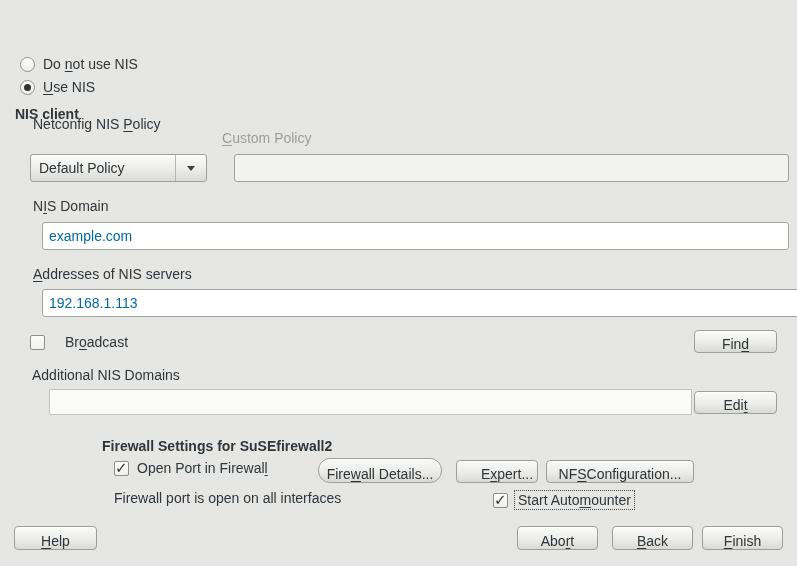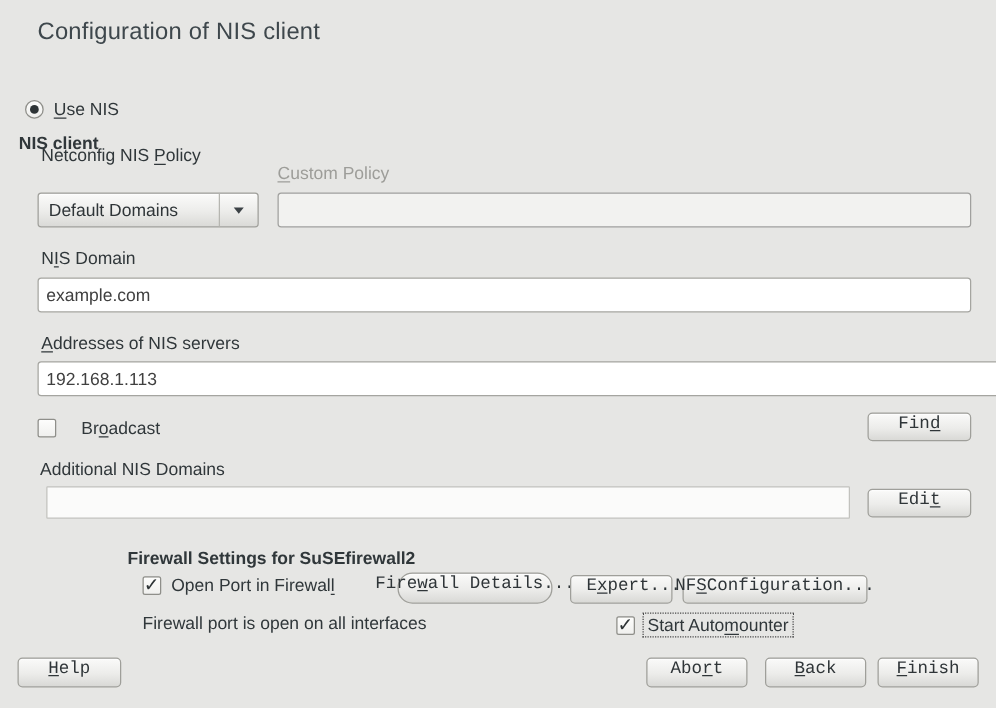--- a/index.html
+++ b/index.html
@@ -38,29 +38,29 @@
     border:1px solid #8f8f8a; flex:0 0 auto; position:relative;
   }
   .checkbox.checked::after {
     content:"✓"; position:absolute; left:0px; top:-3px;
     font-size:15px; font-weight:700; color:#2e3436;
   }
   .label.focused { outline:1px dotted #4a4a4a; outline-offset:1px; padding:0 2px; }
 
   .input {
     position:absolute; border:1px solid #a5a5a0; border-radius:3px;
-    background:#ffffff; font-family:inherit; font-size:14px; color:#404040;
-    padding:0 6px; outline:none;
+    background:#ffffff; font-family:inherit; font-size:14px; color:#0369a1;
+    padding:0 6px; outline:none;margin-left:12px;
   }
   .input.disabled-input { background:#f2f2f0; border-color:#a0a09e; }
   .input.additional { background:#fbfbfa; border-color:#c2c2be; border-radius:1px; }
 
   .btn {
-    position:absolute; display:flex; align-items:flex-start; justify-content:center;
-    font-family:Liberation Mono, monospace; font-size:14px; color:#2f3538;
+    position:absolute; display:flex; align-items:flex-end; justify-content:center;
+    font-family:Liberation Sans, sans-serif; font-size:14px; color:#2f3538;
     background:linear-gradient(to bottom,#fafaf9 0%,#ececea 55%,#d9d9d6 100%);
     border:1px solid #9f9f9a; border-radius:4px;
     box-shadow:inset 0 1px 0 rgba(255,255,255,.65);
     cursor:default; white-space:nowrap; padding:0;
   }
 
   .combo {
     position:absolute; display:flex; align-items:center;
     background:linear-gradient(to bottom,#fbfbfa 0%,#ececea 55%,#dadad7 100%);
     border:1px solid #9f9f9a; border-radius:3px;
@@ -74,35 +74,38 @@
   .arrow {
     width:0; height:0; border-left:4.5px solid transparent; border-right:4.5px solid transparent;
     border-top:5.5px solid #3c4246;
   }
 </style>
 </head>
 <body>
 
 <div class="window">
 
-  <h1 class="title">Configuration of NIS client</h1>
 
+  <div class="row" style="left:20px; top:55px;">
+    <span class="radio"></span>
+    <span class="label">Do <u>n</u>ot use NIS</span>
+  </div>
 
   <div class="row" style="left:20px; top:78px;">
     <span class="radio selected"></span>
     <span class="label"><u>U</u>se NIS</span>
   </div>
 
   <div class="section-header" style="left:15px; top:106px;">NIS client</div>
 
   <div class="label" style="position:absolute; left:33px; top:116px;">Netconfig NIS <u>P</u>olicy</div>
   <div class="label disabled" style="position:absolute; left:222px; top:130px;"><u>C</u>ustom Policy</div>
 
   <div class="combo" style="left:30px; top:154px; width:177px; height:28px;">
-    <span class="combo-text">Default Domains</span>
+    <span class="combo-text">Default Policy</span>
     <span class="combo-arrow-area">
       <span class="arrow"></span>
     </span>
   </div>
 
   <input class="input disabled-input" style="left: 222px; top: 154px; width: 555px; height: 28px;" disabled="" value="">
 
   <div class="label" style="position:absolute; left:33px; top:198px;">N<u>I</u>S Domain</div>
   <input class="input" style="left: 30px; top: 222px; width: 747px; height: 28px;" value="example.com">
 

